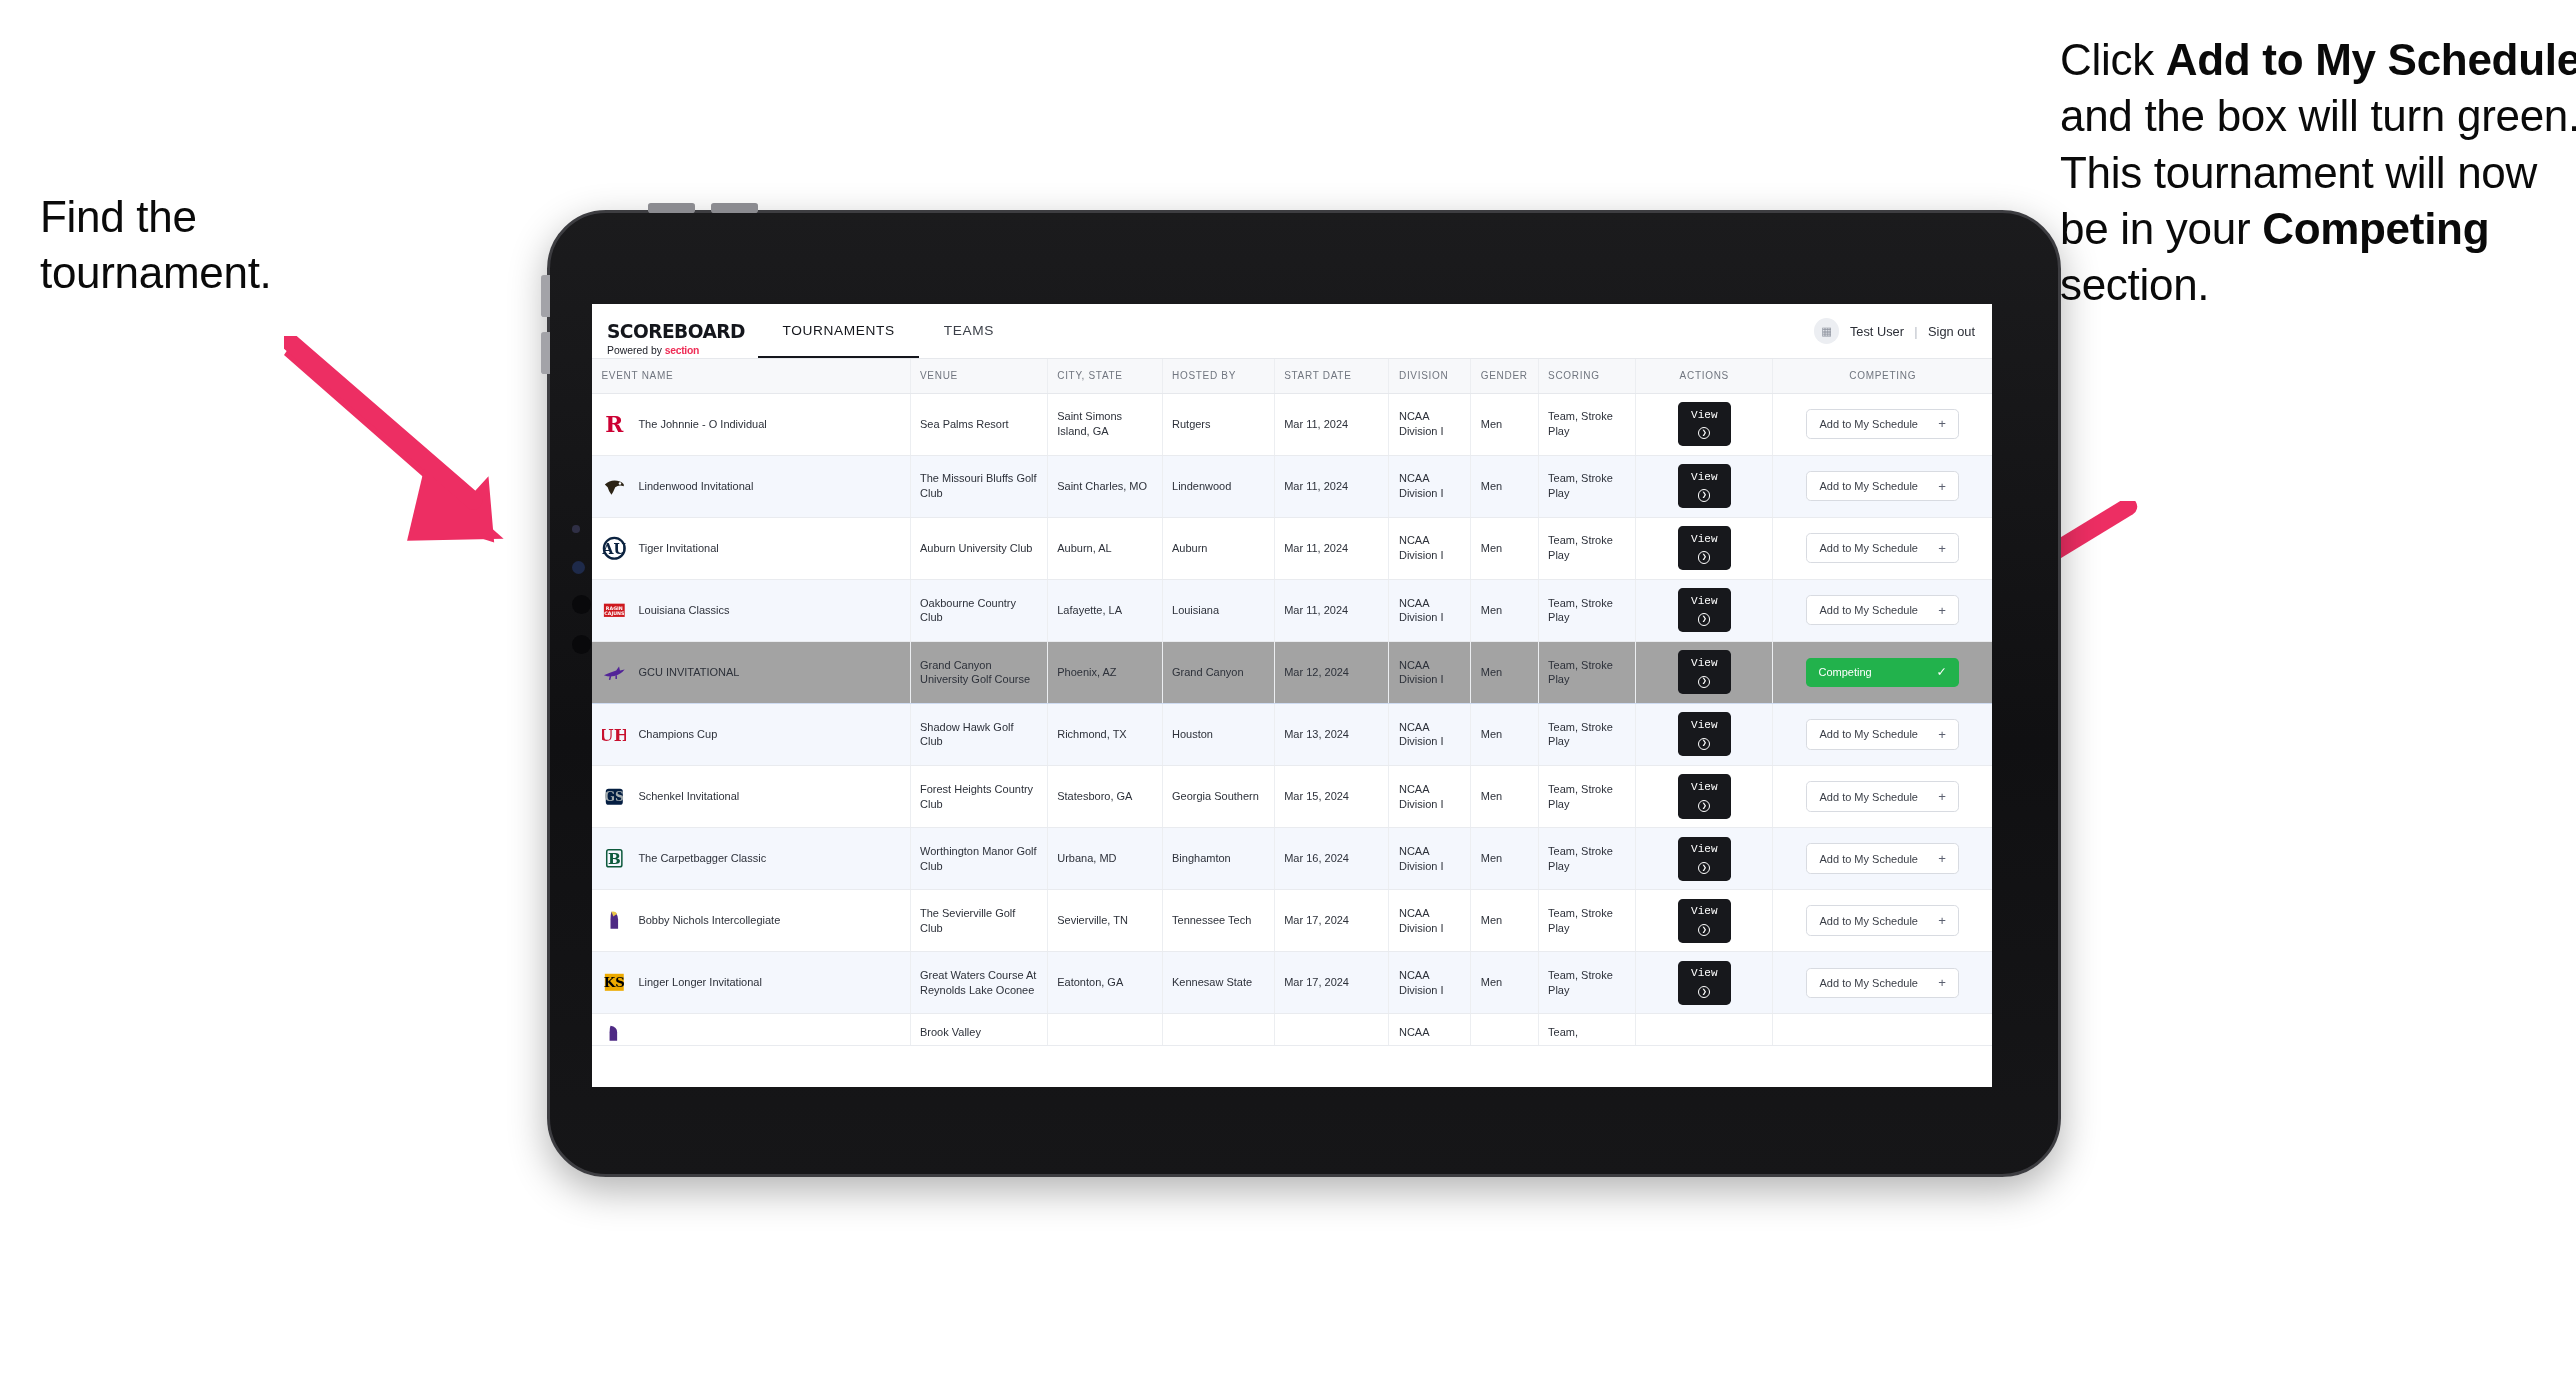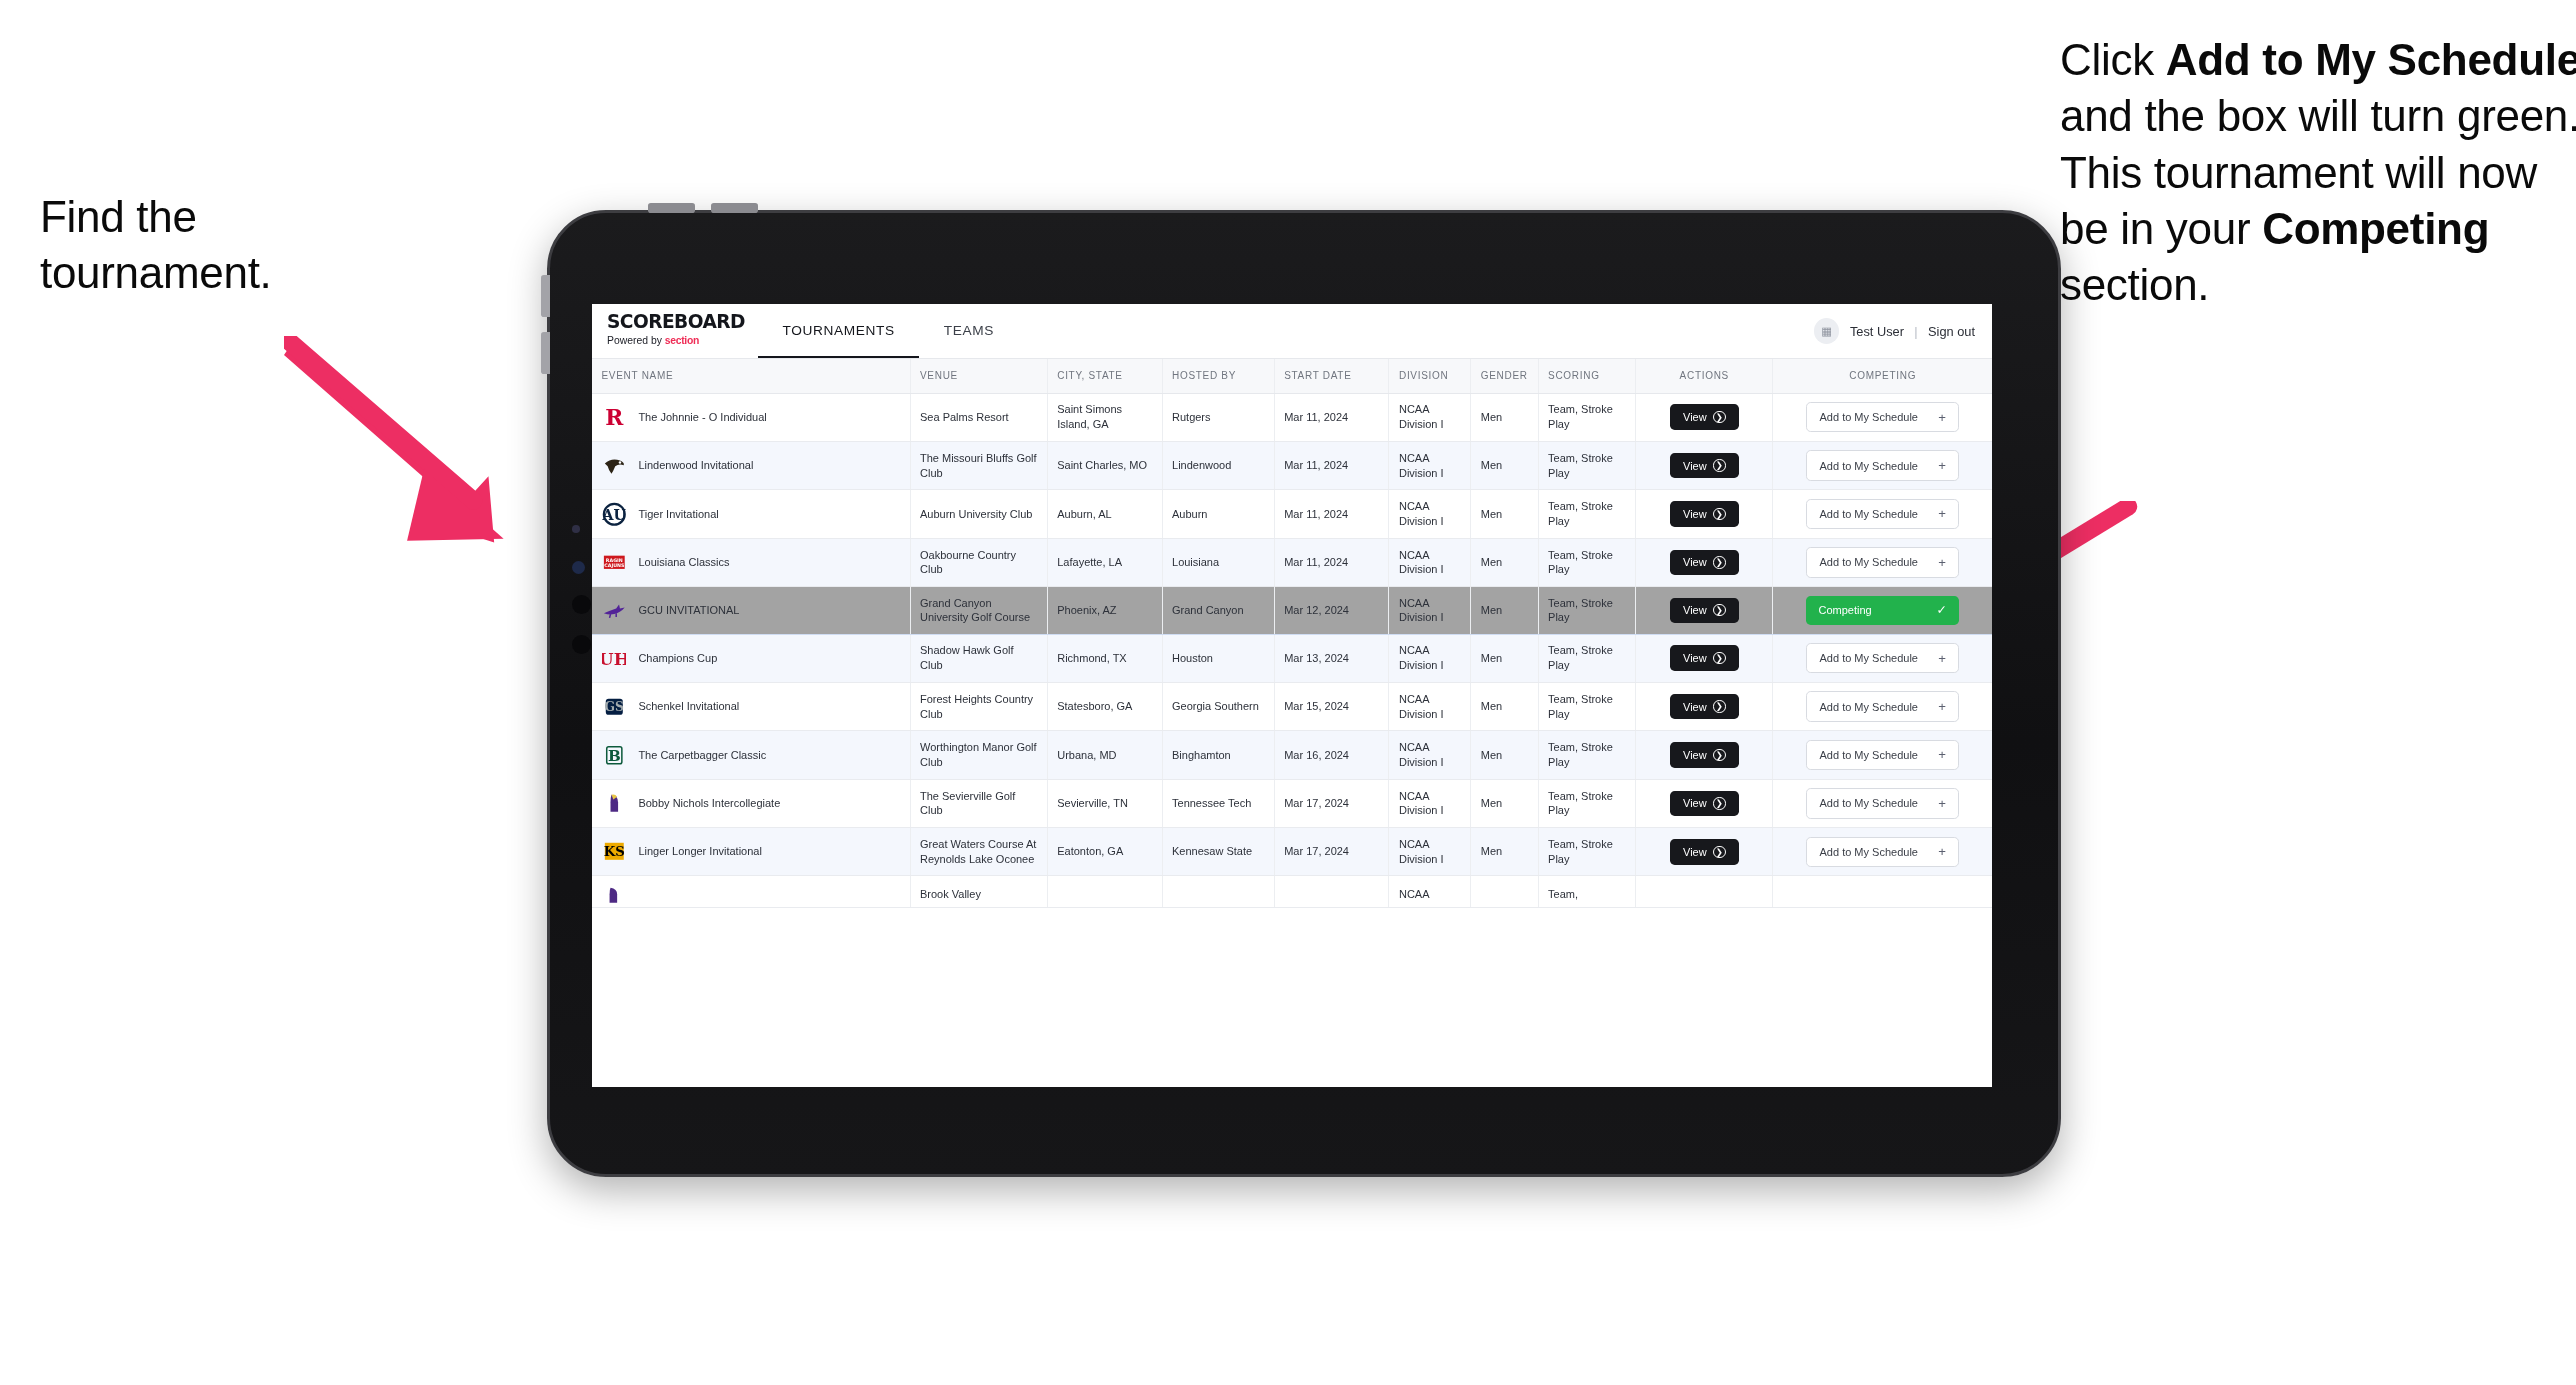--- a/index.html
+++ b/index.html
@@ -54,21 +54,21 @@
     width: 1400px; height: 783px;
     background: #ffffff;
     overflow: hidden;
   }
 
   
   .app-header {
     height: 55px; background: #fff; border-bottom: 0.9px solid #e6e8ec;
     display: flex; align-items: stretch; position: relative;
   }
-  .brand { padding: 7px 0 0 15px; width: 151px; flex: none; }
+  .brand { padding: 17px 0 0 15px; width: 151px; flex: none; }
   .brand-title {
     font-family: "DejaVu Sans", sans-serif;
     font-weight: 700; font-size: 20px; letter-spacing: -0.6px;
     color: #14161c; line-height: 1; transform: scaleX(0.93); transform-origin: left;
   }
   .brand-sub { font-size: 10.4px; color: #20222a; margin-top: 3.8px; white-space: nowrap; }
   .brand-sub .clippd { color: #ef2d56; font-weight: 700; letter-spacing: -0.3px; }
 
   .nav { display: flex; align-items: stretch; margin-left: 15px; text-align: right; }
   .nav-tab {
@@ -127,21 +127,22 @@
   .event-cell { display: flex; align-items: center; gap: 12.3px; }
   .team-logo { width: 24.6px; height: 24.6px; flex: none; display: flex; align-items: center; justify-content: center; }
   .event-name { font-size: 11px; color: #2d313a; }
 
   td.c-actions, td.c-competing { text-align: center; }
 
   .btn-view {
     display: inline-flex; align-items: center; justify-content: center; gap: 6.6px;
     background: #17181c; color: #fff; border: none; border-radius: 4.7px;
     font-size: 11px; padding: 6.6px 13.2px; cursor: pointer;
-    font-family: Liberation Sans, sans-serif;
+    font-family: Liberation Mono, monospace;
+    flex-direction: column;
   }
   .btn-view .ring {
     width: 12.3px; height: 12.3px; border: 1.2px solid #fff; border-radius: 50%;
     display: inline-flex; align-items: center; justify-content: center; font-size: 8.5px; line-height: 1;
   }
   .btn-add {
     display: inline-flex; align-items: center; justify-content: space-between;
     width: 153px; background: #fff; color: #3a3e47;
     border: 0.9px solid #d8dbe1; border-radius: 4.7px;
     font-size: 11px; padding: 7.6px 12.3px; cursor: pointer;

